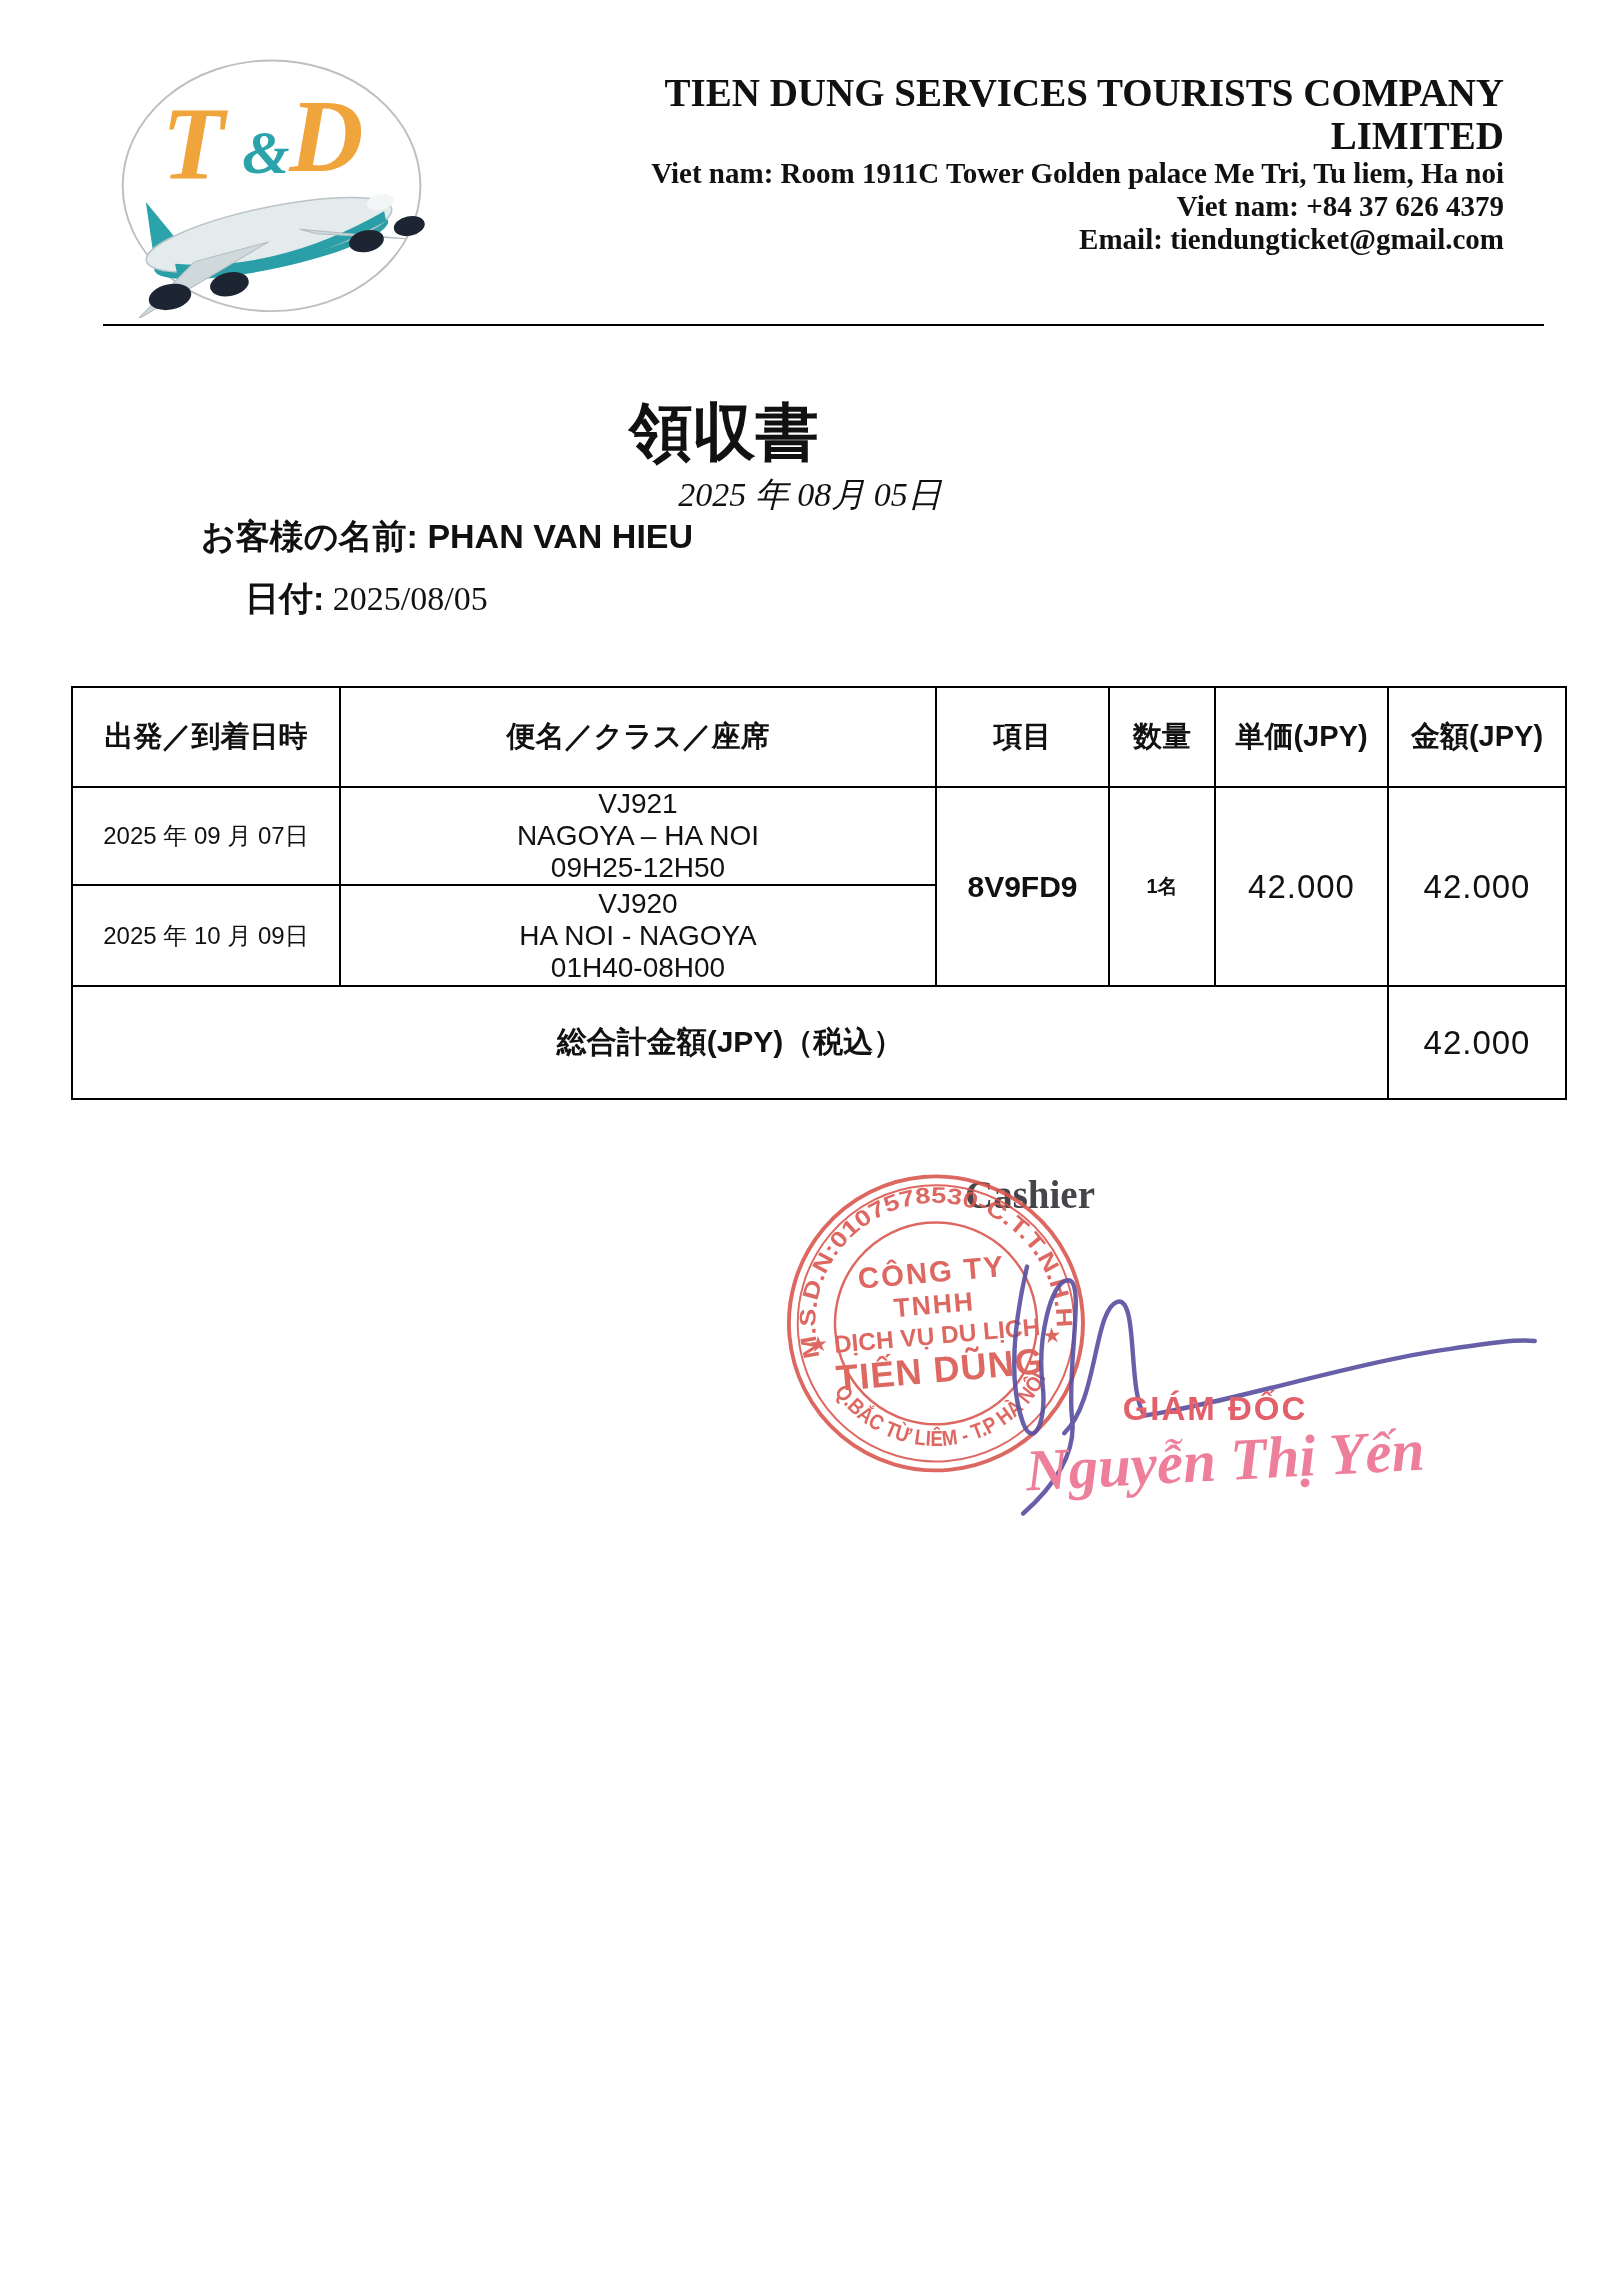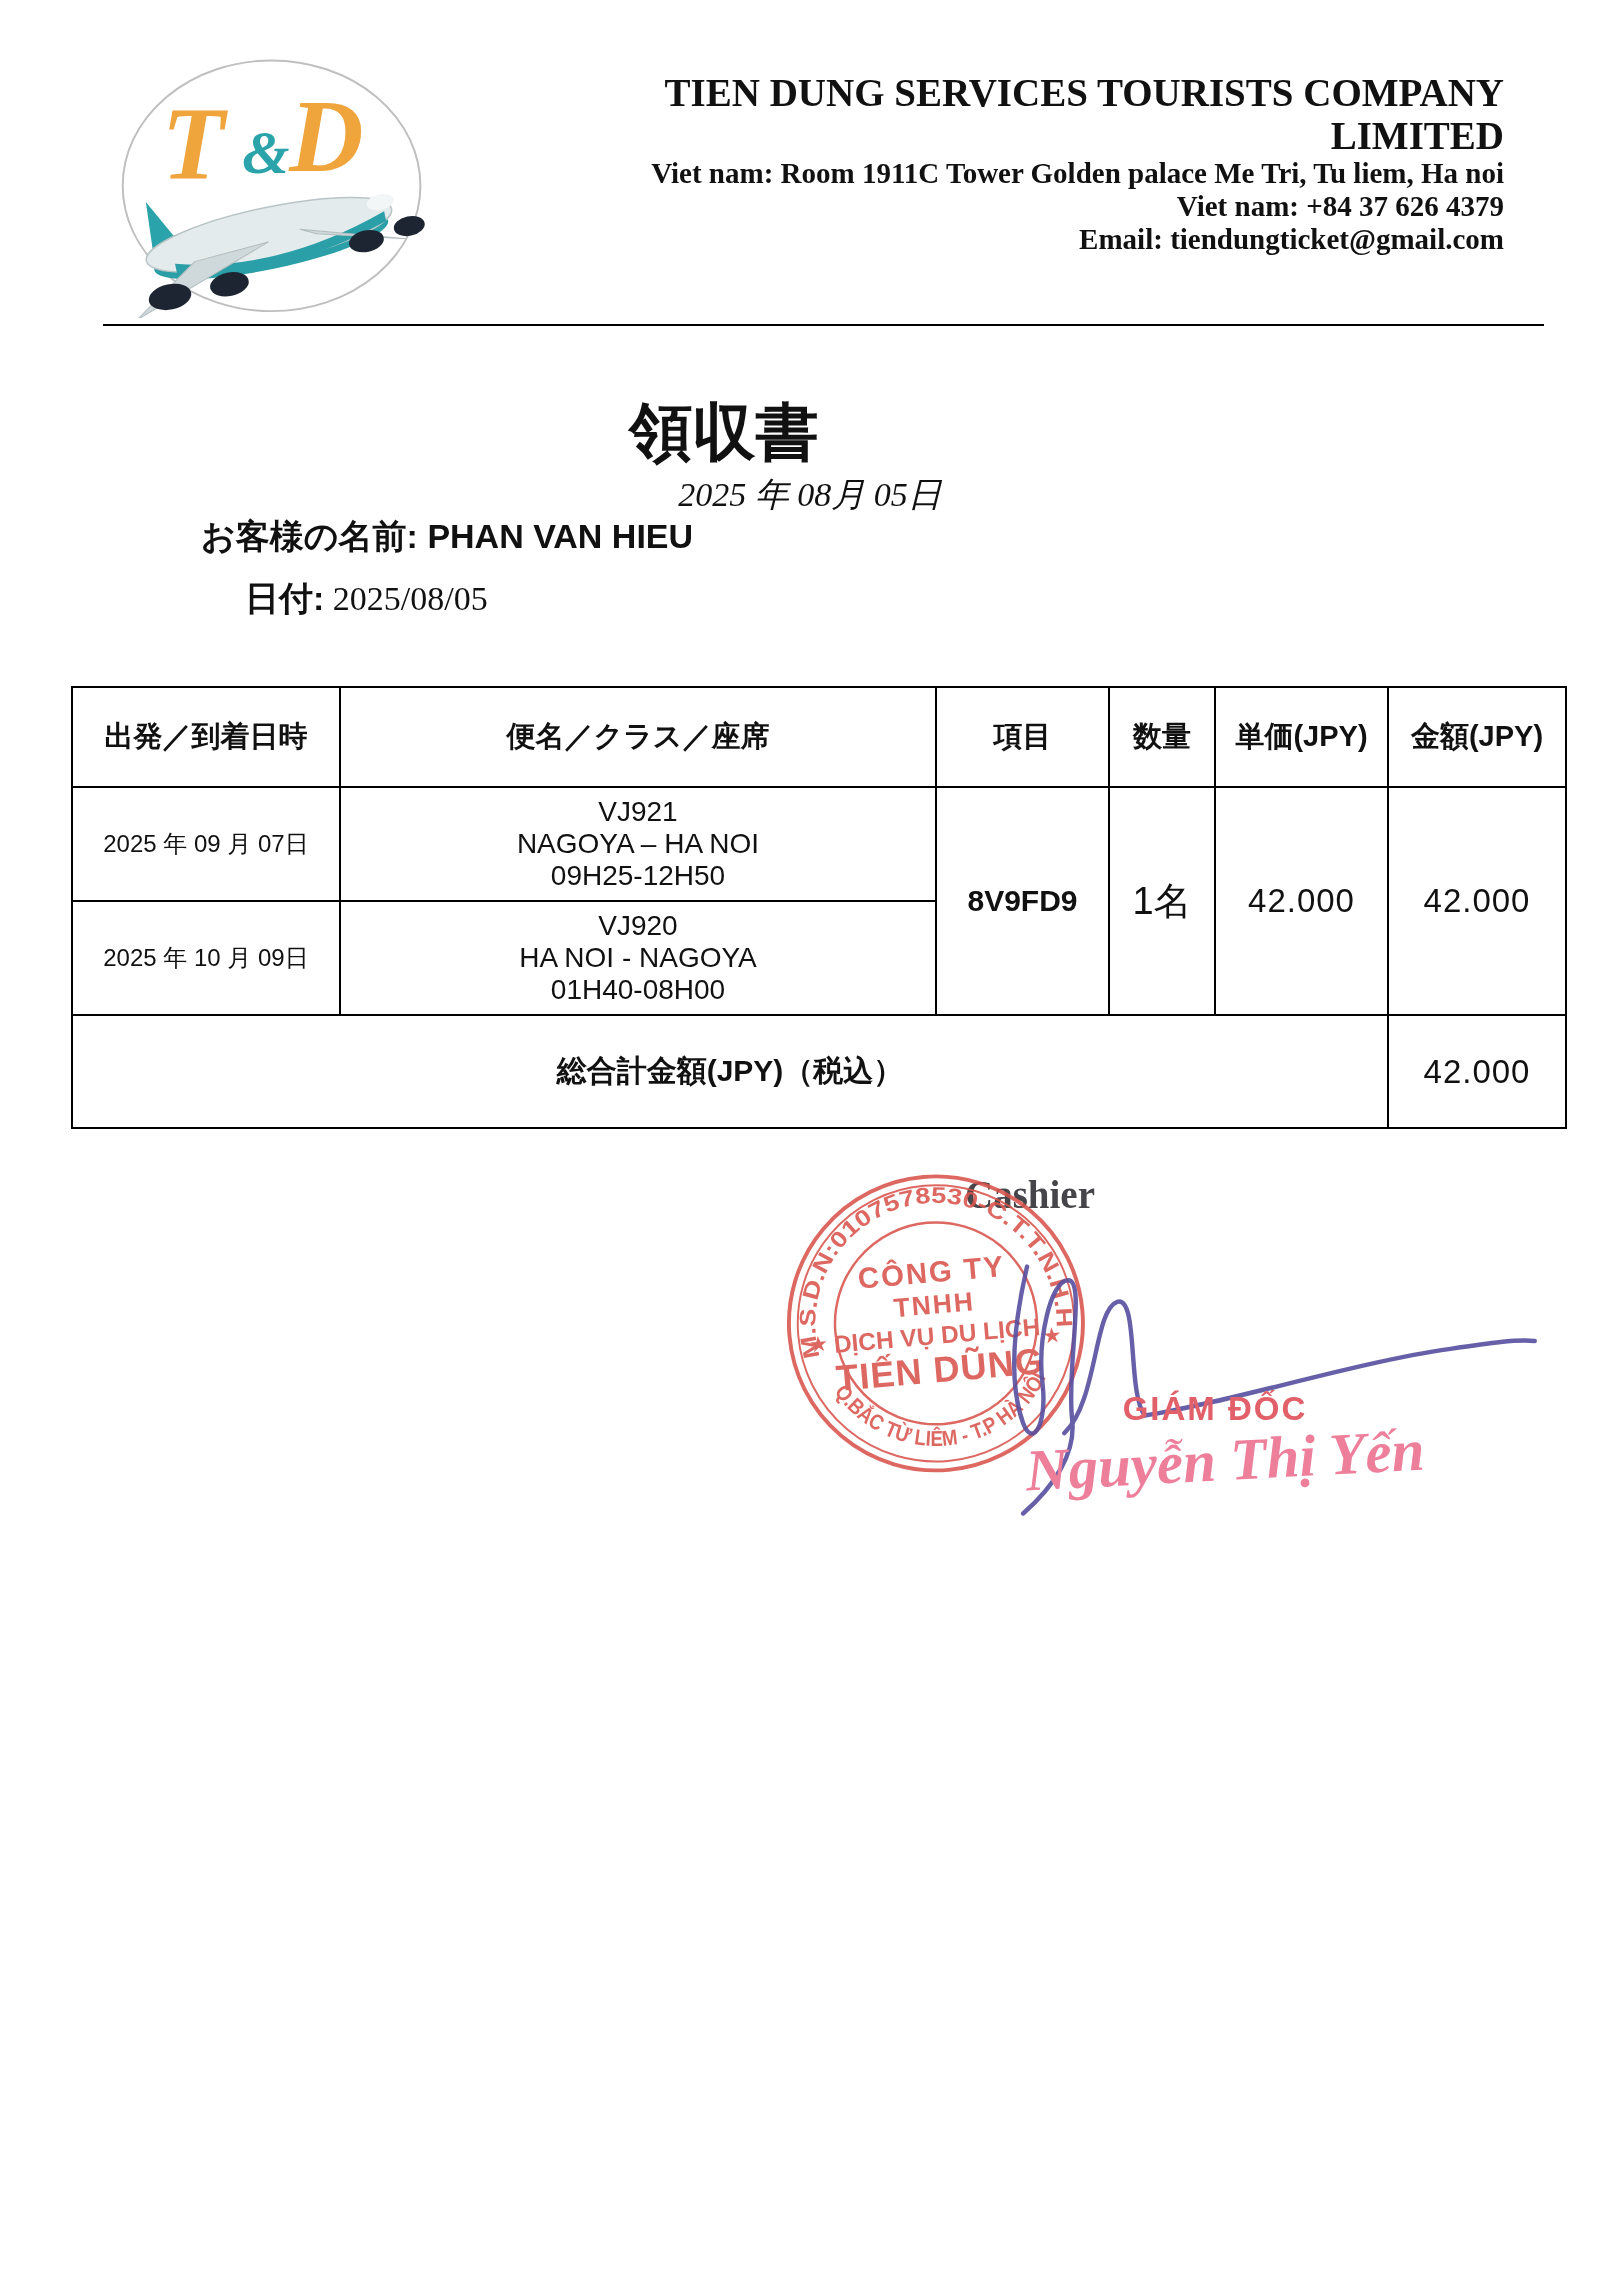--- a/index.html
+++ b/index.html
@@ -20,31 +20,31 @@
                 font-family:"Liberation Serif",serif;font-style:italic;font-size:34px;color:#111;}
 
   .customer-line{position:absolute;left:201px;top:514px;font-family:"Liberation Sans",sans-serif;
                  font-weight:bold;font-size:34px;color:#111;}
   .date-line{position:absolute;left:201px;top:576px;font-size:34px;color:#111;margin-left:44px;}
   .date-line .lbl{font-family:"Liberation Sans",sans-serif;font-weight:bold;}
   .date-line .val{font-family:"Liberation Serif",serif;font-weight:normal;}
 
   
   table.flights{position:absolute;left:71px;top:686px;width:1495px;border-collapse:collapse;table-layout:fixed;}
-  table.flights td,table.flights th{border:2px solid #000;padding:8px;vertical-align:middle;text-align:center;
+  table.flights td,table.flights th{border:2px solid #000;padding:0;vertical-align:middle;text-align:center;
       font-family:"Liberation Sans",sans-serif;color:#111;}
   th{font-weight:bold;font-size:29px;}
   .h-row{height:100px;}
   .r1{height:96px;}
   .r2{height:101px;}
   .t-row{height:113px;}
   .cell-date{font-size:24px;}
   .cell-flight{font-size:28px;line-height:32px;}
   .cell-code{font-weight:bold;font-size:30px;}
-  .cell-qty{font-size:38px;}
+  .cell-qty{font-size:20px;font-weight:bold;}
   .cell-num{font-size:33px;letter-spacing:1px;}
   .cell-total-label{font-weight:bold;font-size:30px;}
 
   
   .cashier{position:absolute;left:965px;top:1172px;font-family:"Liberation Serif",serif;
            font-weight:bold;font-size:39px;color:#46464a;}
   #footer-art{position:absolute;left:0;top:0;width:1620px;height:2292px;pointer-events:none;}
   .director-title{position:absolute;left:1068px;top:1390px;width:294px;text-align:center;
       font-family:"Liberation Sans",sans-serif;font-weight:bold;font-size:33px;letter-spacing:2px;color:#e2606a;}
   .director-name{position:absolute;left:990px;top:1426px;width:470px;text-align:center;

